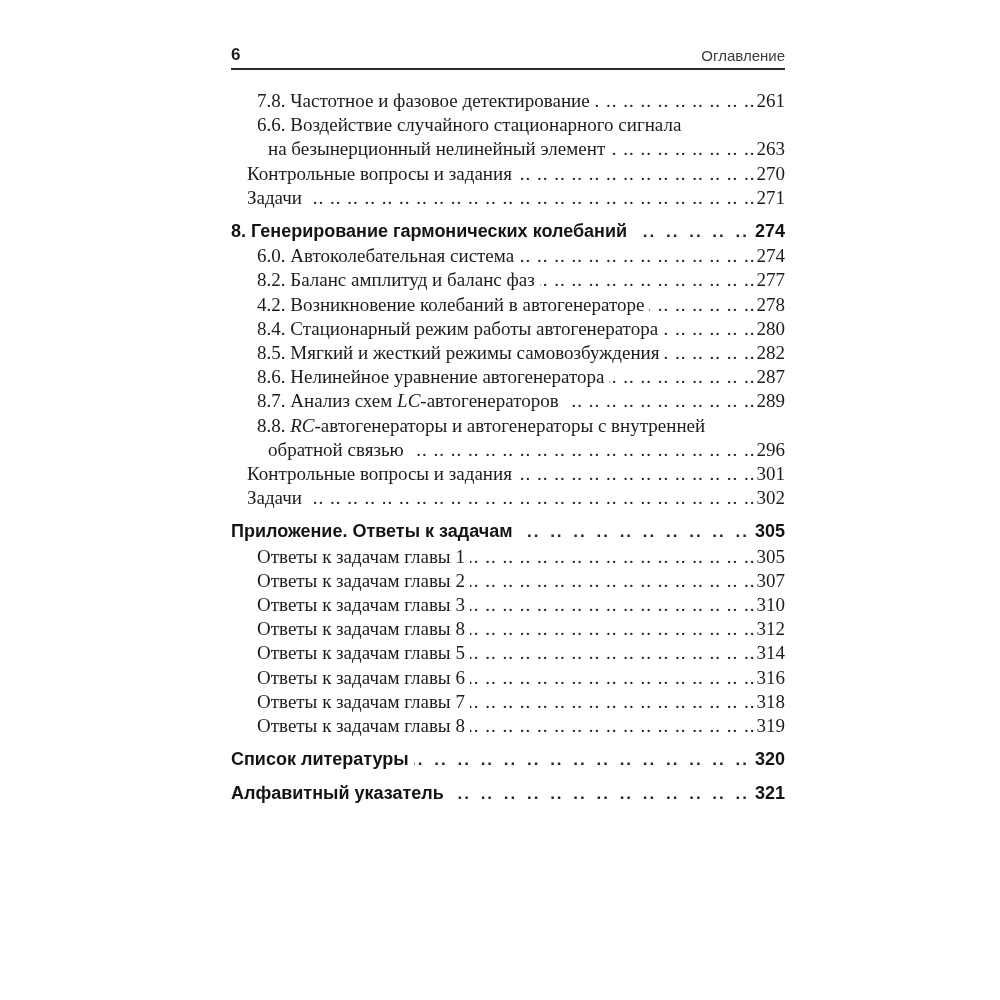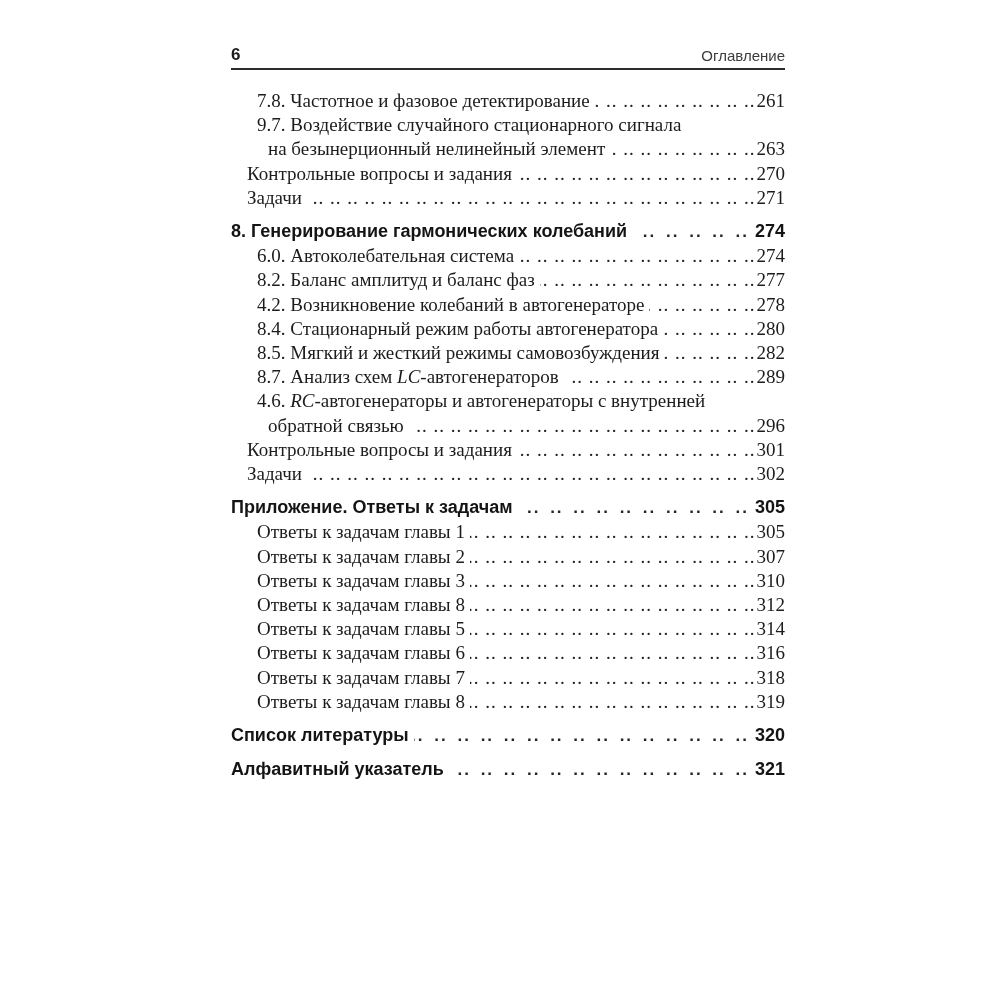--- a/index.html
+++ b/index.html
@@ -91,21 +91,21 @@
       <span class="running">Оглавление</span>
     </div>
     <div class="rule"></div>
     <div class="toc">
         <div class="row section">
           <span class="txt"><span>7.8. Частотное и фазовое детектирование</span></span>
           <span class="leader"></span>
           <span class="pg">261</span>
         </div>
         <div class="row section">
-          <span class="txt"><span>9.7. Воздействие случайного стационарного сигнала</span></span>
+          <span class="txt"><span>6.6. Воздействие случайного стационарного сигнала</span></span>
         </div>
         <div class="row cont">
           <span class="txt"><span>на безынерционный нелинейный элемент</span></span>
           <span class="leader"></span>
           <span class="pg">263</span>
         </div>
         <div class="row aux">
           <span class="txt"><span>Контрольные вопросы и задания</span></span>
           <span class="leader"></span>
           <span class="pg">270</span>
@@ -139,26 +139,31 @@
           <span class="txt"><span>8.4. Стационарный режим работы автогенератора</span></span>
           <span class="leader"></span>
           <span class="pg">280</span>
         </div>
         <div class="row section">
           <span class="txt"><span>8.5. Мягкий и жесткий режимы самовозбуждения</span></span>
           <span class="leader"></span>
           <span class="pg">282</span>
         </div>
         <div class="row section">
+          <span class="txt"><span>8.6. Нелинейное уравнение автогенератора</span></span>
+          <span class="leader"></span>
+          <span class="pg">287</span>
+        </div>
+        <div class="row section">
           <span class="txt"><span>8.7. Анализ схем </span><span class="it">LC</span><span>-автогенераторов</span></span>
           <span class="leader"></span>
           <span class="pg">289</span>
         </div>
         <div class="row section">
-          <span class="txt"><span>4.6. </span><span class="it">RC</span><span>-автогенераторы и автогенераторы с внутренней</span></span>
+          <span class="txt"><span>8.8. </span><span class="it">RC</span><span>-автогенераторы и автогенераторы с внутренней</span></span>
         </div>
         <div class="row cont">
           <span class="txt"><span>обратной связью</span></span>
           <span class="leader"></span>
           <span class="pg">296</span>
         </div>
         <div class="row aux">
           <span class="txt"><span>Контрольные вопросы и задания</span></span>
           <span class="leader"></span>
           <span class="pg">301</span>

